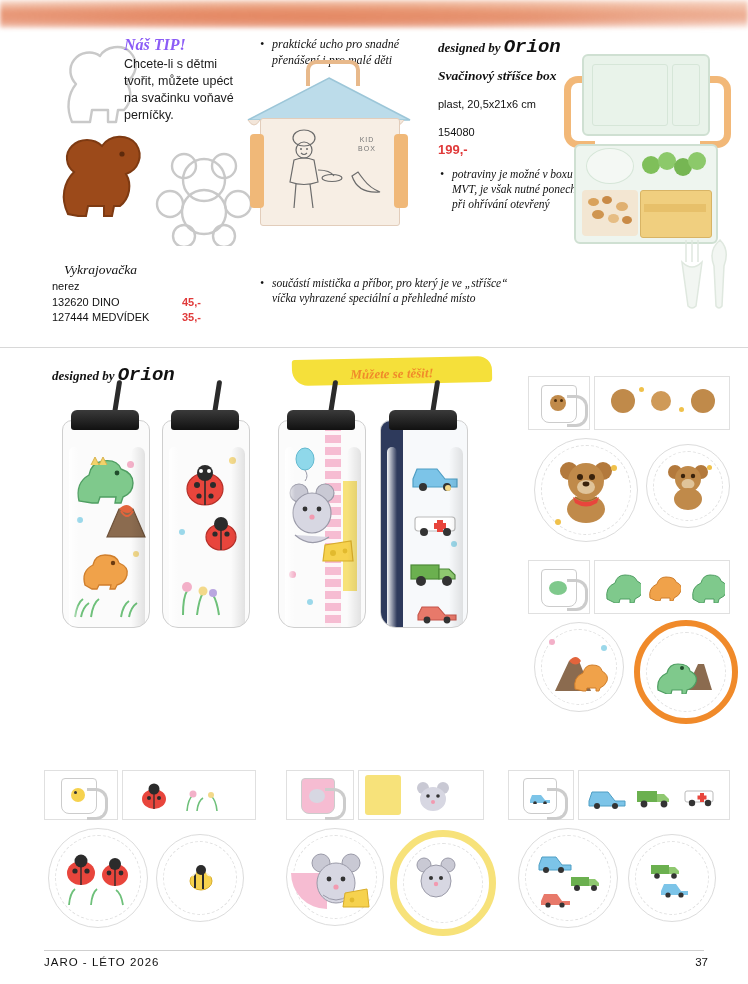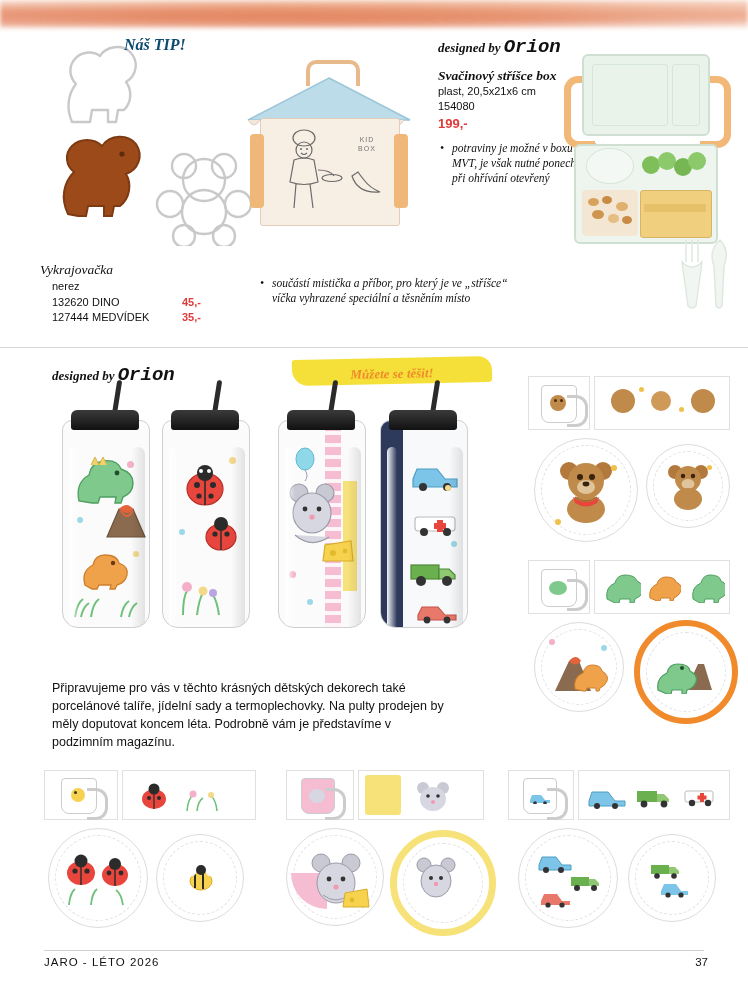--- a/index.html
+++ b/index.html
@@ -23,33 +23,33 @@
       radial-gradient(ellipse at 58% 65%, rgba(225,125,85,.38) 0 16%, transparent 60%),
       radial-gradient(ellipse at 72% 30%, rgba(238,170,135,.38) 0 16%, transparent 60%),
       radial-gradient(ellipse at 86% 62%, rgba(222,115,75,.38) 0 16%, transparent 60%),
       radial-gradient(ellipse at 97% 35%, rgba(235,160,125,.40) 0 18%, transparent 60%);
     filter:blur(2px);
   }
 
   
   .tip-title{
     position:absolute;left:124px;top:36px;width:170px;
-    font-style:italic;font-weight:bold;font-size:16px;color:#0c4a6e;
+    font-style:italic;font-weight:bold;font-size:16px;color:#8b5cf6;
   }
   .tip-text{
     position:absolute;left:124px;top:56px;width:120px;
     font-family:"Liberation Sans", sans-serif;font-size:12.5px;line-height:17px;color:#1a1a1a;
   }
 
   
   .cutters{position:absolute;left:44px;top:30px;width:220px;height:240px;}
   .cutter{position:absolute;}
 
   .vyk-title{
-    position:absolute;left:40px;top:262px;font-style:italic;font-size:13.5px;color:#111;
+    position:absolute;left:64px;top:262px;font-style:italic;font-size:13.5px;color:#111;
   }
   .vyk-sub{
     position:absolute;left:52px;top:280px;font-family:"Liberation Sans",sans-serif;font-size:11px;color:#111;
   }
   .vyk-row{position:absolute;font-family:"Liberation Sans",sans-serif;font-size:11px;color:#111;}
   .vyk-row .code{position:absolute;left:0;}
   .vyk-row .nm{position:absolute;left:40px;}
   .vyk-row .pr{position:absolute;left:130px;color:#e03a3a;font-weight:bold;}
 
   
@@ -65,21 +65,21 @@
   ul.b li{position:relative;margin-bottom:5px;}
   ul.b li:before{content:"•";position:absolute;left:-12px;top:0;}
 
   
   .orion-label{
     font-style:italic;font-weight:bold;font-size:13px;color:#111;
   }
   .orion-label .big{font-size:19px;font-family:Liberation Mono, monospace;}
   .top-right{position:absolute;left:438px;top:36px;width:180px;}
   .tr-title{font-style:italic;font-weight:bold;font-size:13.5px;margin-top:10px;color:#111;}
-  .tr-line{font-family:"Liberation Sans",sans-serif;font-size:11px;color:#111;line-height:15px;}
+  .tr-line{font-family:"Liberation Sans",sans-serif;font-size:11px;color:#111;line-height:15px;margin-top:13px;}
   .tr-price{font-family:"Liberation Sans",sans-serif;font-size:13px;color:#e03a3a;font-weight:bold;margin-top:2px;}
   .tr-bullets{margin-top:10px;font-style:italic;font-size:11.5px;line-height:15px;color:#111;}
 
   
   .divider{position:absolute;left:0;top:347px;width:748px;height:1px;background:#d8d8d8;}
 
   
   .orion2{position:absolute;left:52px;top:364px;}
   .banner{
     position:absolute;left:292px;top:358px;width:200px;height:26px;
@@ -178,35 +178,41 @@
       <circle cx="56" cy="38" r="21" fill="none" stroke="#c9c9c9" stroke-width="2.4"></circle>
       <circle cx="22" cy="62" r="13" fill="none" stroke="#c9c9c9" stroke-width="2.4"></circle>
       <circle cx="90" cy="62" r="13" fill="none" stroke="#c9c9c9" stroke-width="2.4"></circle>
       <circle cx="56" cy="70" r="22" fill="none" stroke="#c9c9c9" stroke-width="2.4"></circle>
       <circle cx="36" cy="94" r="11" fill="none" stroke="#c9c9c9" stroke-width="2.4"></circle>
       <circle cx="76" cy="94" r="11" fill="none" stroke="#c9c9c9" stroke-width="2.4"></circle>
     </svg>
   </div>
 
   <div class="tip-title">Náš TIP!</div>
+  <div class="tip-text">Chcete-li s dětmi tvořit, můžete upéct na svačinku voňavé perníčky.</div>
 
   <div class="vyk-title">Vykrajovačka</div>
   <div class="vyk-sub">nerez</div>
 
   <div class="vyk-row" style="left:52px;top:296px;width:200px;height:14px;">
     <span class="code">132620</span>
     <span class="nm">DINO</span>
     <span class="pr">45,-</span>
   </div>
   <div class="vyk-row" style="left:52px;top:311px;width:200px;height:14px;">
     <span class="code">127444</span>
     <span class="nm">MEDVÍDEK</span>
     <span class="pr">35,-</span>
   </div>
 
+  <div class="bullets-a">
+    <ul class="b">
+      <li>praktické ucho pro snadné přenášení i pro malé děti</li>
+    </ul>
+  </div>
 
   <div class="lunchbox">
 
     <div style="position:absolute;left:62px;top:0;width:46px;height:22px;border:4px solid #e8b98b;border-bottom:none;border-radius:10px 10px 0 0;"></div>
 
     <svg style="position:absolute;left:0;top:16px;" width="170" height="58" viewBox="0 0 170 58">
       <path d="M85 2 L166 44 L4 44 Z" fill="#bcdcea" stroke="#9cc6d8" stroke-width="1.5"></path>
       <path d="M4 44 q6 10 12 0 q6 10 12 0 q6 10 12 0 q6 10 12 0 q6 10 12 0 q6 10 12 0 q6 10 12 0 q6 10 12 0 q6 10 12 0 q6 10 12 0 q6 10 12 0 q6 10 12 0 q6 10 12 0" fill="#f3e6da" stroke="#e2cdbb" stroke-width="1"></path>
     </svg>
 
@@ -230,21 +236,21 @@
     <div style="position:absolute;left:108px;top:76px;font-family:'Liberation Sans',sans-serif;font-size:7px;letter-spacing:1px;color:#777;text-align:center;width:30px;">KID</div>
     <div style="position:absolute;left:108px;top:85px;font-family:'Liberation Sans',sans-serif;font-size:7px;letter-spacing:1px;color:#777;text-align:center;width:30px;">BOX</div>
 
     <svg style="position:absolute;left:104px;top:110px;" width="40" height="30" viewBox="0 0 40 30">
       <path d="M4 6 q6 18 28 16 q-10 -4 -16 -12 q-4 -5 -6 -8 Z" fill="none" stroke="#6b6b6b" stroke-width="1.2"></path>
     </svg>
   </div>
 
   <div class="bullets-b">
     <ul class="b">
-      <li>součástí mistička a příbor, pro který je ve „stříšce“ víčka vyhrazené speciální a těsněním místo</li>
+      <li>součástí mistička a příbor, pro který je ve „stříšce“ víčka vyhrazené speciální a přehledné místo</li>
     </ul>
   </div>
 
   <div class="top-right">
     <div class="orion-label">
       <span>designed by</span>
       <span class="big">Orion</span>
     </div>
     <div class="tr-title">Svačinový stříšce box</div>
     <div class="tr-line">plast, 20,5x21x6 cm</div>
@@ -531,21 +537,20 @@
     <div class="plate" style="left:106px;top:60px;width:92px;height:92px;border:6px solid #f08a2a;">
       <div class="plate-rim"></div>
       <svg style="position:absolute;left:16px;top:22px;" width="56" height="46" viewBox="0 0 56 46">
         <path d="M30 42 L42 16 h6 l8 26 Z" fill="#8b6b4f"></path>
         <path d="M2 42 q-2 -12 9 -17 q2 -9 11 -9 q11 0 12 7 q8 4 6 11 q-2 6 -9 8 l-1 4 h-4 v-4 h-10 l-1 4 h-4 Z" fill="#7fc98c" stroke="#4f9e62" stroke-width="1.2"></path>
         <circle cx="26" cy="20" r="2" fill="#214d2c"></circle>
       </svg>
     </div>
   </div>
 
-  <div class="para">Připravujeme pro vás v těchto krásných dětských dekorech také porcelánové talíře, jídelní sady a termoplechovky. Na pulty prodejen by měly doputovat koncem léta. Podrobně vám je představíme v podzimním magazínu.</div>
 
   <div style="position:absolute;left:44px;top:770px;width:210px;height:160px;">
     <div class="frame" style="left:0;top:0;width:72px;height:48px;">
       <div class="mug" style="left:16px;top:7px;width:34px;height:34px;">
         <div class="mug-body"></div>
         <div class="mug-handle"></div>
         <div class="blob" style="left:10px;top:10px;width:14px;height:14px;background:#f6d24e;"></div>
         <div class="dot" style="left:13px;top:13px;width:3px;height:3px;background:#333;"></div>
       </div>
     </div>

